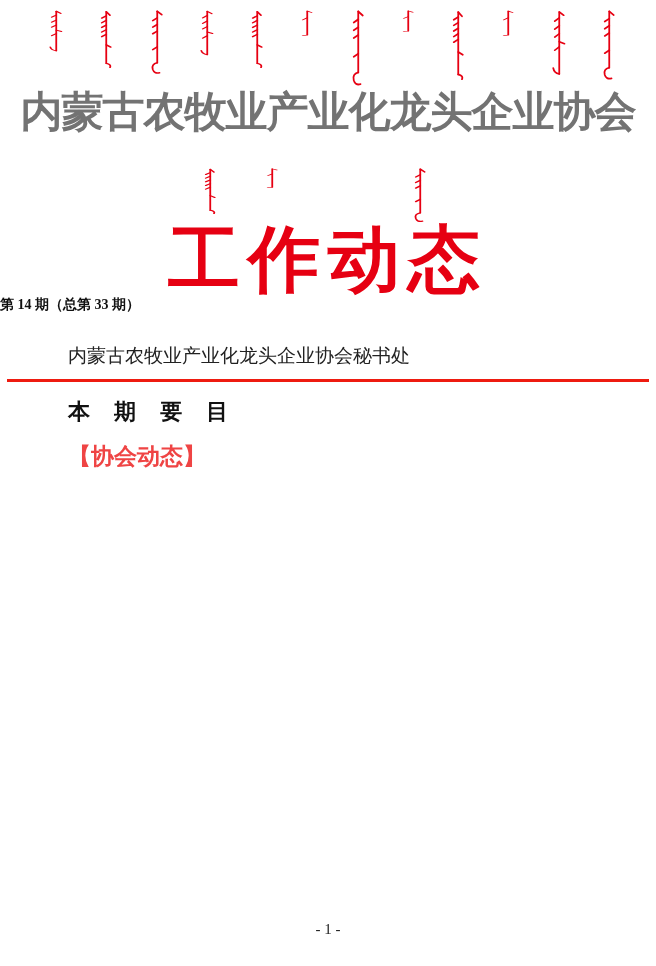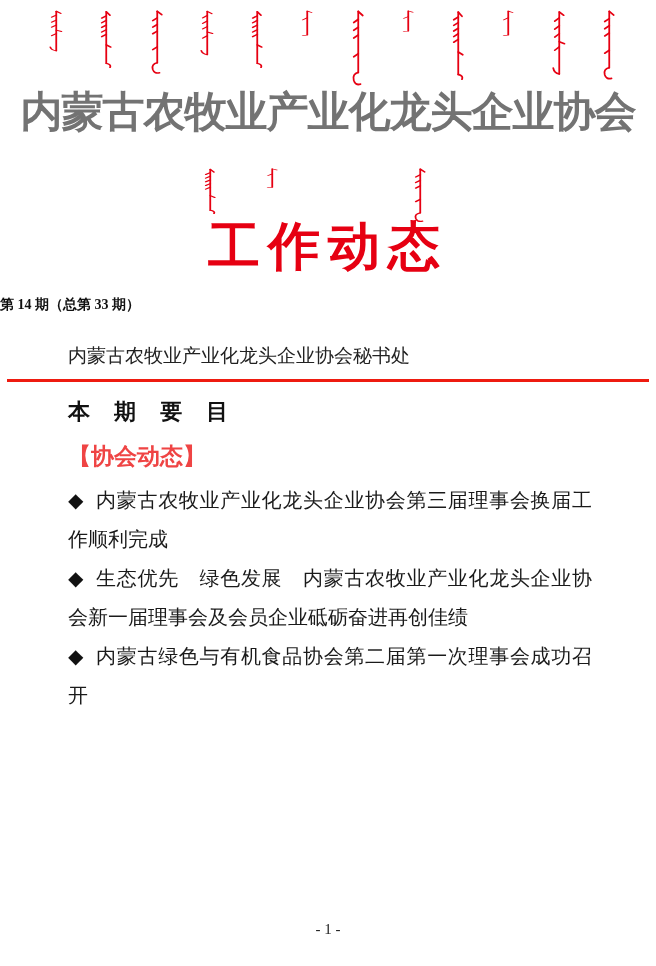--- a/index.html
+++ b/index.html
@@ -23,21 +23,21 @@
   
   .assoc-title{
     position:absolute;top:84px;left:0;width:656px;
     text-align:center;
     font-size:42px;font-weight:bold;color:#737373;
     letter-spacing:-1px;white-space:nowrap;
   }
   .newsletter-title{
     position:absolute;top:212px;left:0;width:656px;
     text-align:center;
-    font-size:52px;font-weight:bold;color:#e60012;
+    font-size:72px;font-weight:bold;color:#e60012;
     letter-spacing:8px;white-space:nowrap;
   }
   .issue-line{
     position:absolute;top:296px;left:0;width:656px;
     font-size:14px;font-weight:bold;color:#111111;
   }
   
   .meta-row{
     position:absolute;top:343px;left:68px;width:524px;
     display:flex;justify-content:space-between;
@@ -179,22 +179,17 @@
 
   <div class="meta-row">
     <span>内蒙古农牧业产业化龙头企业协会秘书处</span>
   </div>
 
   <div class="red-rule"></div>
 
   <div class="contents">
     <p class="contents-heading">本 期 要 目</p>
     <p class="section-label">【协会动态】</p>
-    <div class="bullets">
-      <p class="bullet"><span class="diamond">◆</span><span>内蒙古农牧业产业化龙头企业协会第三届理事会换届工作顺利完成</span></p>
-      <p class="bullet"><span class="diamond">◆</span><span>生态优先　绿色发展　内蒙古农牧业产业化龙头企业协会新一届理事会及会员企业砥砺奋进再创佳绩</span></p>
-      <p class="bullet"><span class="diamond">◆</span><span>内蒙古绿色与有机食品协会第二届第一次理事会成功召开</span></p>
-    </div>
   </div>
 
   <div class="page-number">- 1 -</div>
 
 </div>
 
 </body></html>

